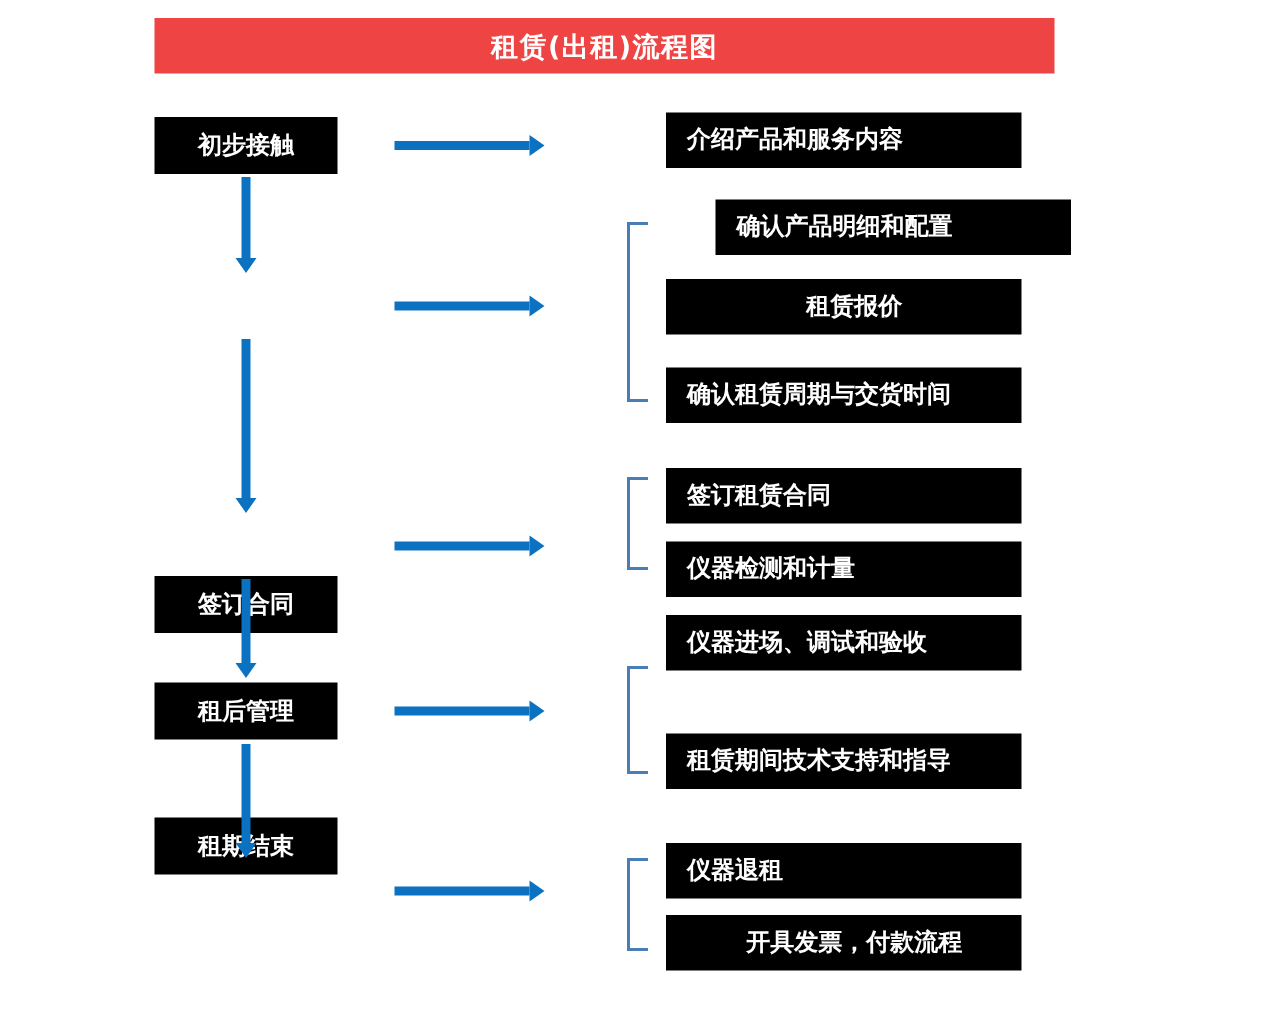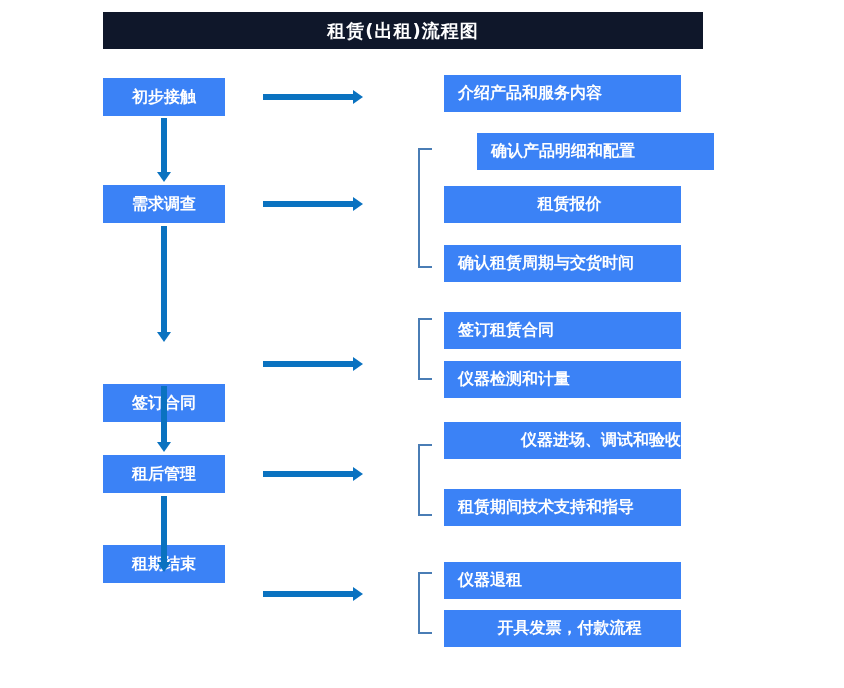--- a/index.html
+++ b/index.html
@@ -8,33 +8,33 @@
     background:#ffffff;
     font-family:"DejaVu Sans","Liberation Sans",sans-serif;
     overflow:hidden;
   }
   #canvas{position:relative;width:844px;height:688px;}
 
   .title-bar{
     position:absolute;
     left:103px;top:12px;
     width:600px;height:37px;
-    background:#0f172a;
+    background:#ef4444;
     display:flex;align-items:center;justify-content:center;
   }
   .title-bar .title-text{
     color:#ffffff;
     font-size:18px;
     font-weight:bold;
     letter-spacing:1px;
   }
 
   .node{
     position:absolute;
-    background:#3b82f6;
+    background:#000000;
     display:flex;align-items:center;
     box-sizing:border-box;
   }
   .node .node-text{
     color:#ffffff;
     font-size:17px;
     font-weight:bold;
     white-space:nowrap;
   }
 
@@ -95,23 +95,20 @@
 
 <div id="canvas">
 
   <div class="title-bar">
     <span class="title-text">租赁(出租)流程图</span>
   </div>
 
   <div class="node stage-node" style="top:78px;">
     <span class="node-text">初步接触</span>
   </div>
-  <div class="node stage-node" style="top:185px;">
-    <span class="node-text">需求调查</span>
-  </div>
   <div class="node stage-node" style="top:345px;margin-top:39px;">
     <span class="node-text">签订合同</span>
   </div>
   <div class="node stage-node" style="top:455px;">
     <span class="node-text">租后管理</span>
   </div>
   <div class="node stage-node" style="top:545px;">
     <span class="node-text">租期结束</span>
   </div>
 
@@ -169,21 +166,21 @@
   </div>
   <div class="node detail-node" style="top:245px;">
     <span class="node-text">确认租赁周期与交货时间</span>
   </div>
   <div class="node detail-node" style="top:312px;">
     <span class="node-text">签订租赁合同</span>
   </div>
   <div class="node detail-node" style="top:361px;">
     <span class="node-text">仪器检测和计量</span>
   </div>
-  <div class="node detail-node" style="top:422px;justify-content:flex-end;">
+  <div class="node detail-node" style="top:410px;">
     <span class="node-text">仪器进场、调试和验收</span>
   </div>
   <div class="node detail-node" style="top:489px;">
     <span class="node-text">租赁期间技术支持和指导</span>
   </div>
   <div class="node detail-node" style="top:562px;">
     <span class="node-text">仪器退租</span>
   </div>
   <div class="node detail-node" style="top:610px;justify-content:center;">
     <span class="node-text">开具发票，付款流程</span>

